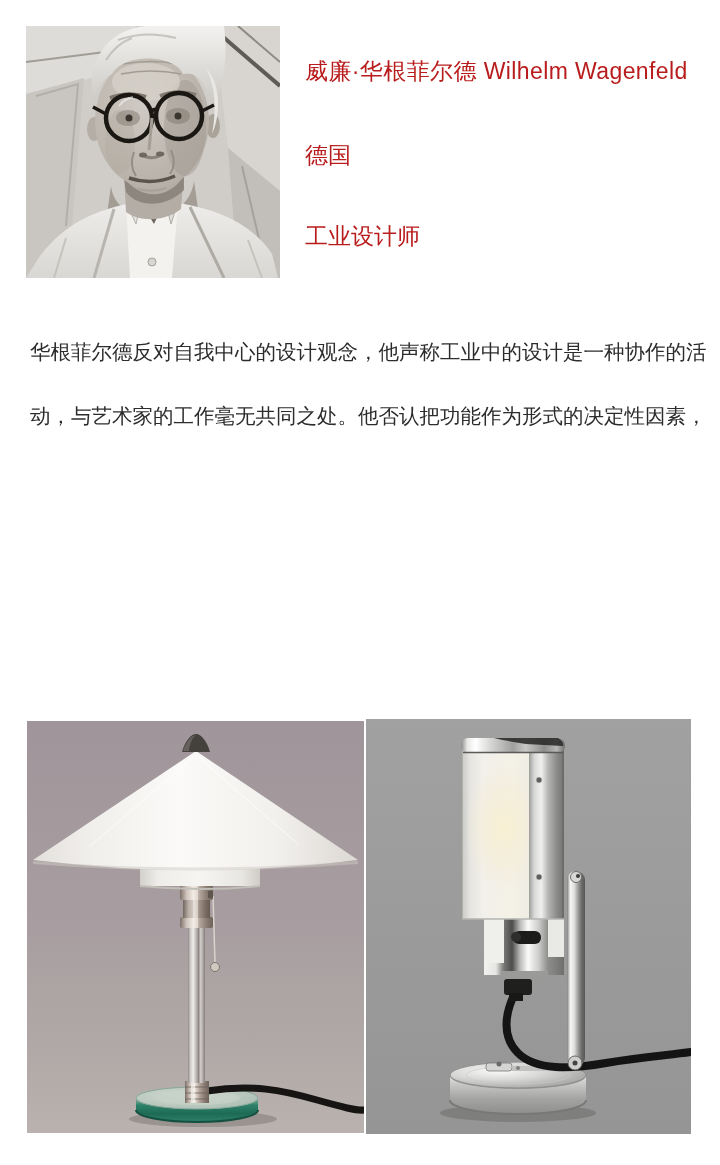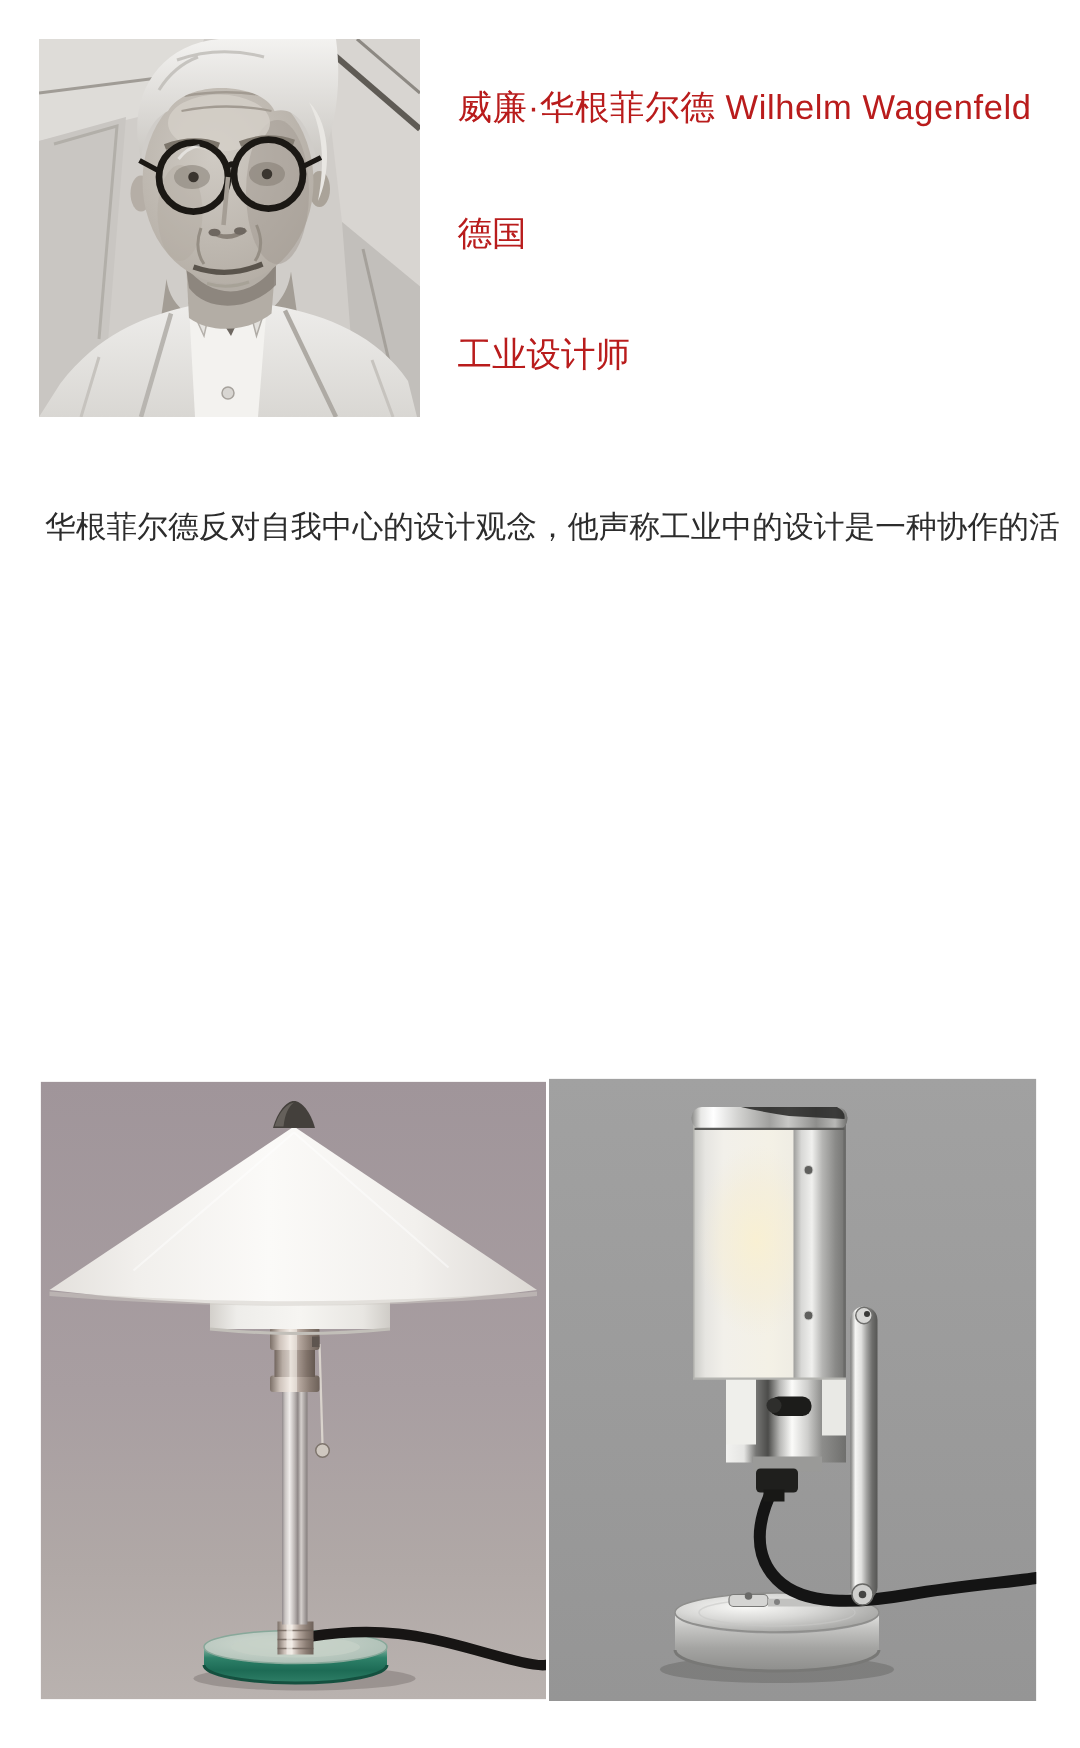--- a/index.html
+++ b/index.html
@@ -99,20 +99,21 @@
     </g>
   </svg>
 </div>
 
 <div class="abs hd-line hd-title">威廉·华根菲尔德 Wilhelm Wagenfeld</div>
 <div class="abs hd-line hd-nat">德国</div>
 <div class="abs hd-line hd-prof">工业设计师</div>
 
 <div class="abs bio">
   <div>华根菲尔德反对自我中心的设计观念，他声称工业中的设计是一种协作的活</div>
+  <div>动，与艺术家的工作毫无共同之处。他否认把功能作为形式的决定性因素，</div>
 </div>
 
 <div class="abs photo photo-left">
   <svg viewBox="0 0 337 412" preserveAspectRatio="none">
     <defs>
       <linearGradient id="lbg" x1="0" y1="0" x2="0" y2="1">
         <stop offset="0" stop-color="#a0959a"></stop>
           <stop offset="0.5" stop-color="#a89ea1"></stop>
         <stop offset="0.78" stop-color="#b0a8a6"></stop>
           <stop offset="1" stop-color="#b9b2af"></stop>

